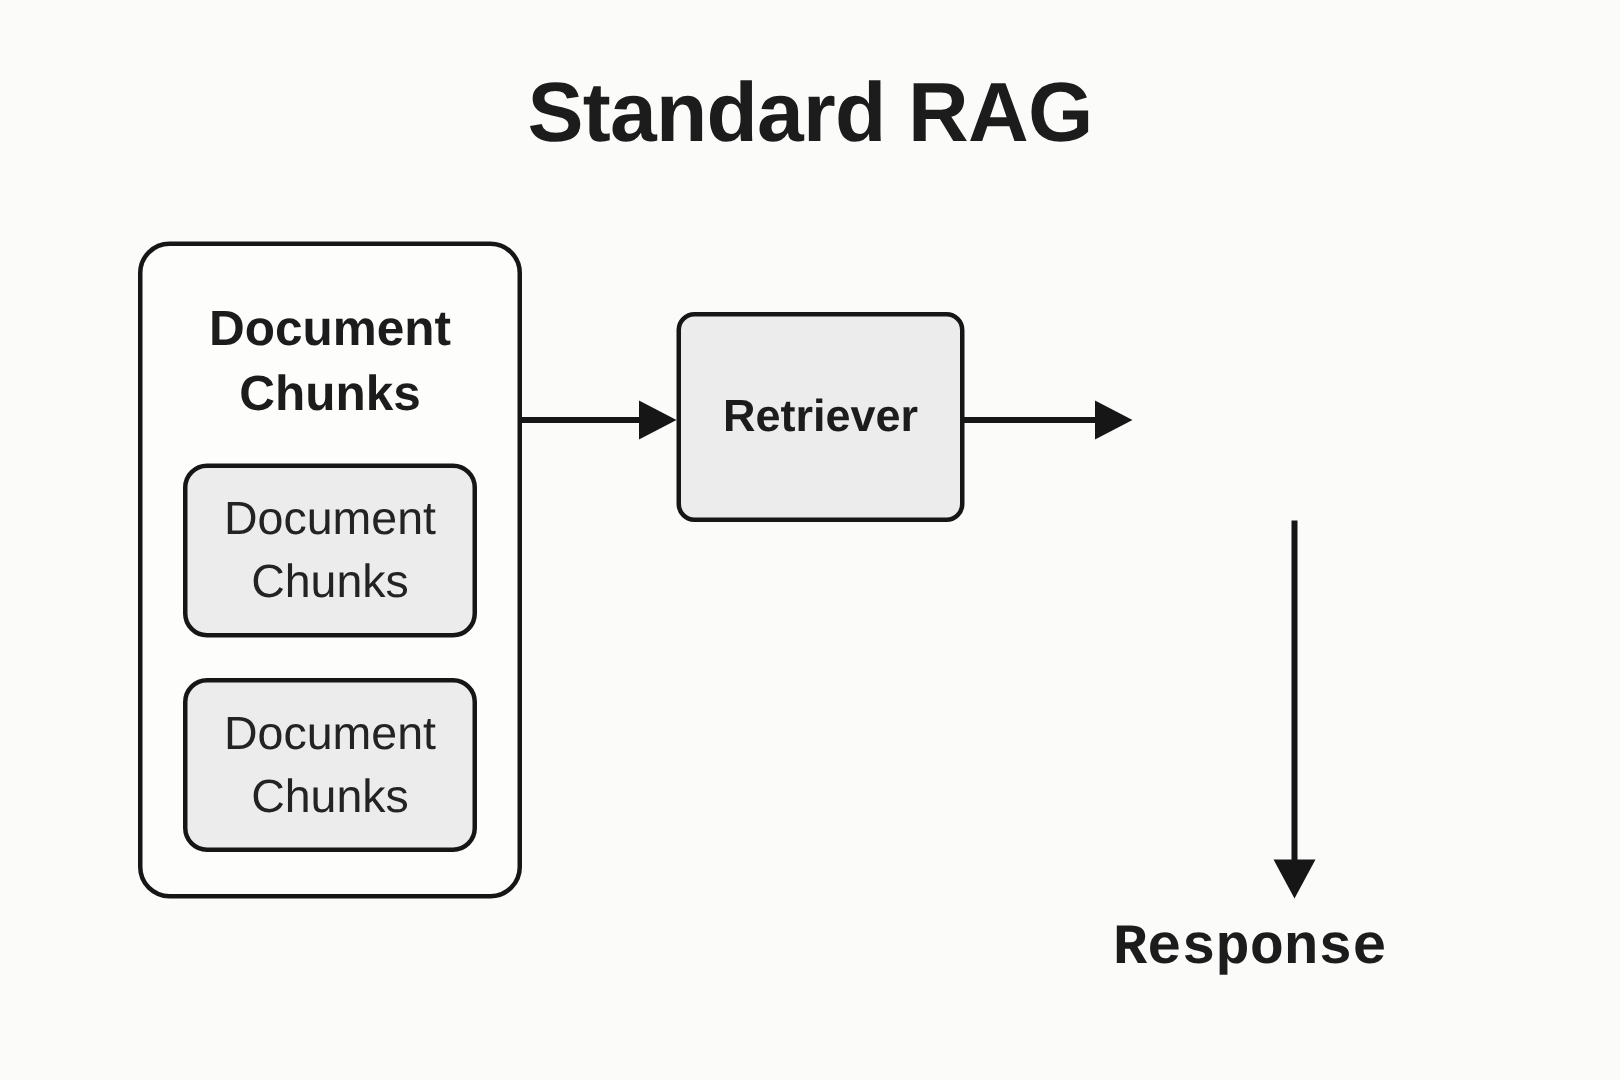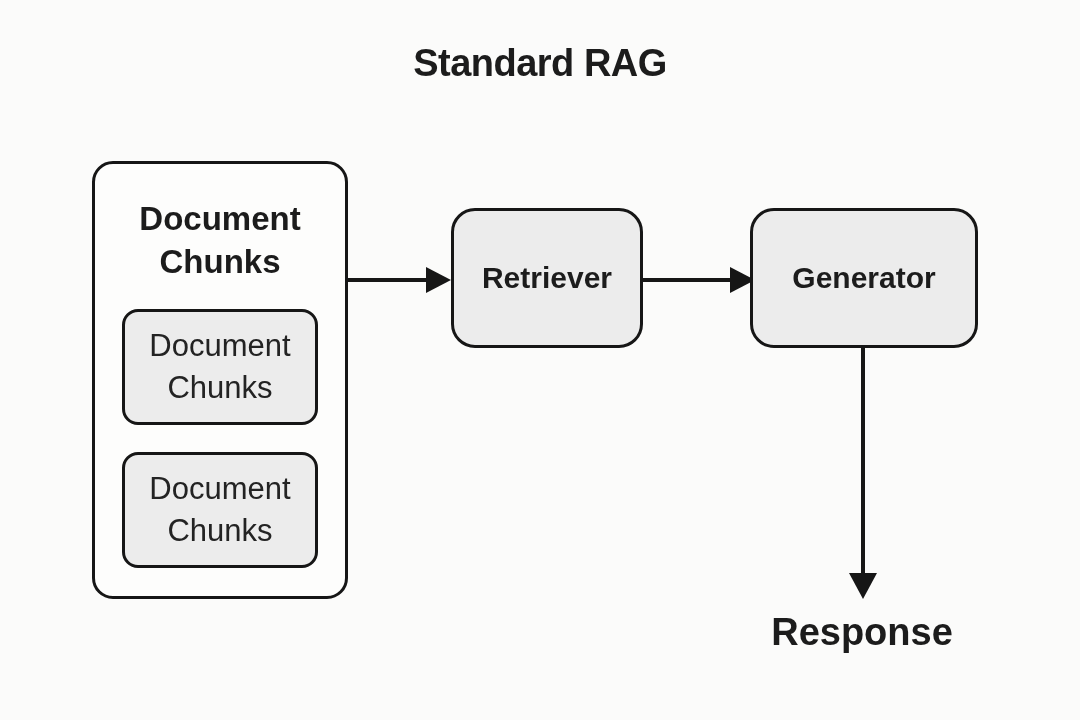--- a/index.html
+++ b/index.html
@@ -15,21 +15,21 @@
     height: 720px;
     background: #fbfbfa;
     overflow: hidden;
   }
   .diagram-title {
     position: absolute;
     left: 0;
     top: 42px;
     width: 1080px;
     text-align: center;
-    font-size: 38px;
+    font-size: 56px;
     font-weight: 700;
     letter-spacing: -0.5px;
     color: #1c1c1c;
   }
   
   .group-box {
     position: absolute;
     left: 92px;
     top: 161px;
     width: 250px;
@@ -67,21 +67,21 @@
     color: #232323;
   }
   .chunk-box.first  { top: 145px; }
   .chunk-box.second { top: 288px; }
   .chunk-box .chunk-label { width: 160px; }
   
   .node {
     position: absolute;
     height: 134px;
     border: 3px solid #161616;
-    border-radius: 24px;
+    border-radius: 12px;
     background: #ececec;
     display: flex;
     align-items: center;
     justify-content: center;
     font-size: 30px;
     font-weight: 700;
     color: #1c1c1c;
   }
   .node.retriever { left: 451px; top: 208px; width: 186px; }
   .node.generator { left: 750px; top: 208px; width: 222px; }
@@ -114,24 +114,24 @@
   .arrow1-head { left: 426px; top: 267px; }
   .arrow2-line { left: 642px; top: 278px; width: 90px; }
   .arrow2-head { left: 730px; top: 267px; }
   .arrow3-line { left: 861px; top: 347px; height: 228px; }
   .arrow3-head { left: 849px; top: 573px; }
   .response-label {
     position: absolute;
     left: 742px;
     top: 611px;
     width: 240px;
-    text-align: center;
     font-size: 38px;
     font-weight: 700;
     color: #1c1c1c;
+    font-family: Liberation Mono, monospace;
   }
 </style>
 </head>
 <body>
 
 <div class="canvas">
 
   <div class="diagram-title">Standard RAG</div>
 
   <div class="group-box">
@@ -147,22 +147,19 @@
   <div class="hline arrow1-line"></div>
   <div class="head-right arrow1-head"></div>
 
   <div class="node retriever">
     <span>Retriever</span>
   </div>
 
   <div class="hline arrow2-line"></div>
   <div class="head-right arrow2-head"></div>
 
-  <div class="node generator">
-    <span>Generator</span>
-  </div>
 
   <div class="vline arrow3-line"></div>
   <div class="head-down arrow3-head"></div>
 
   <div class="response-label">Response</div>
 
 </div>
 
 </body></html>

